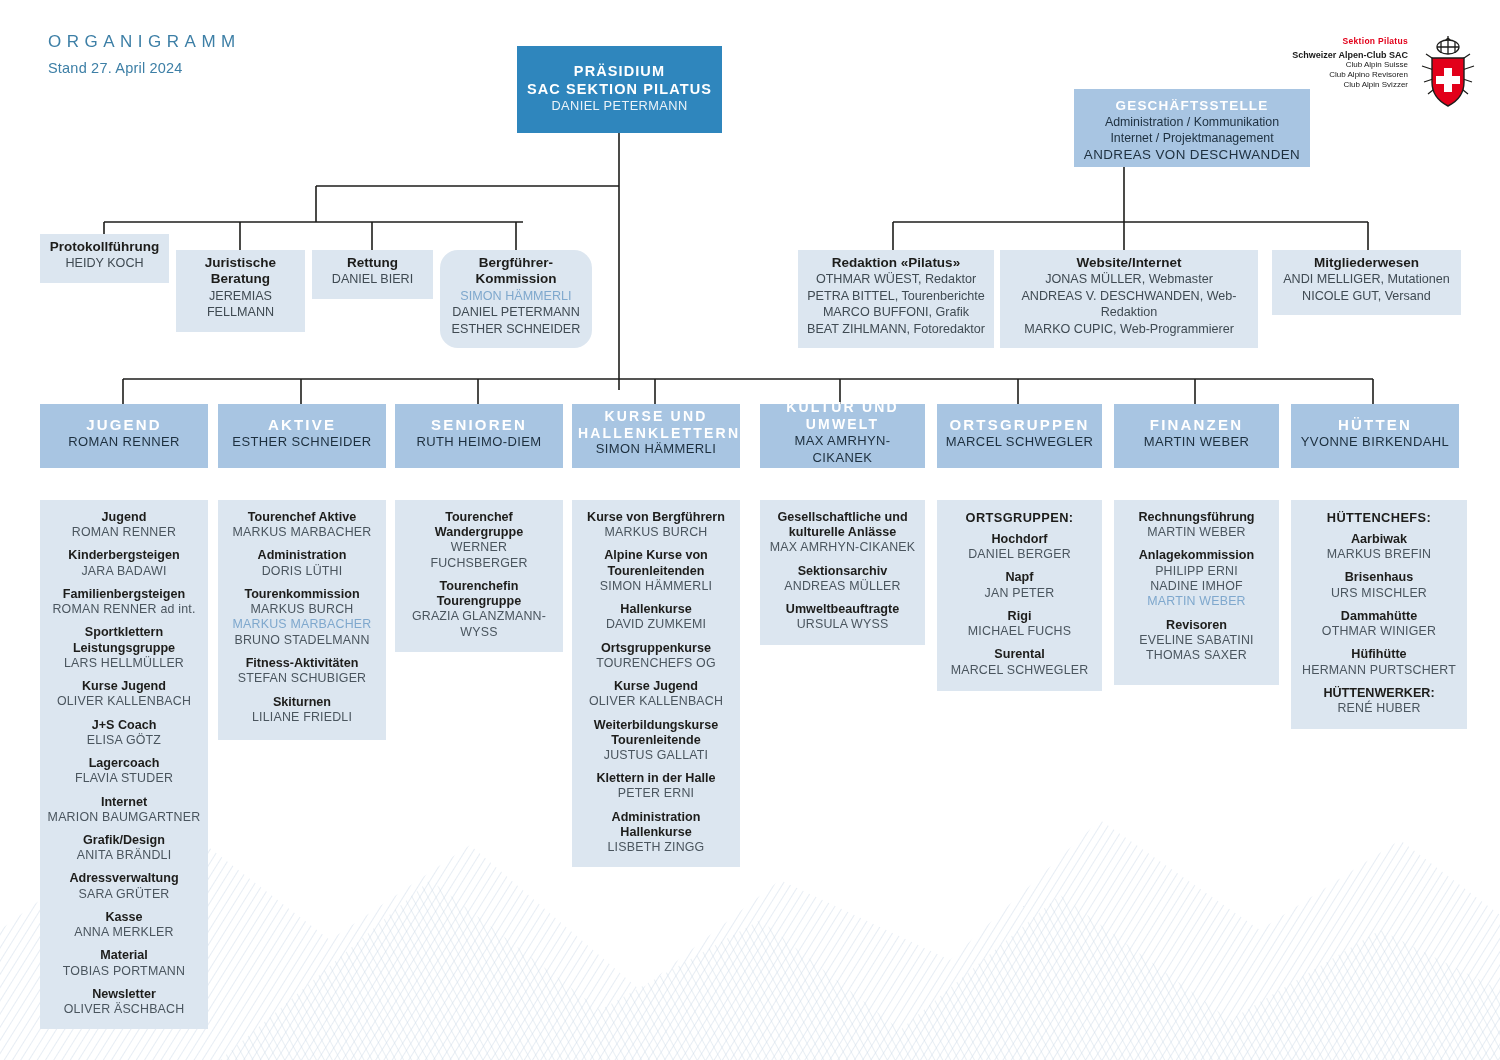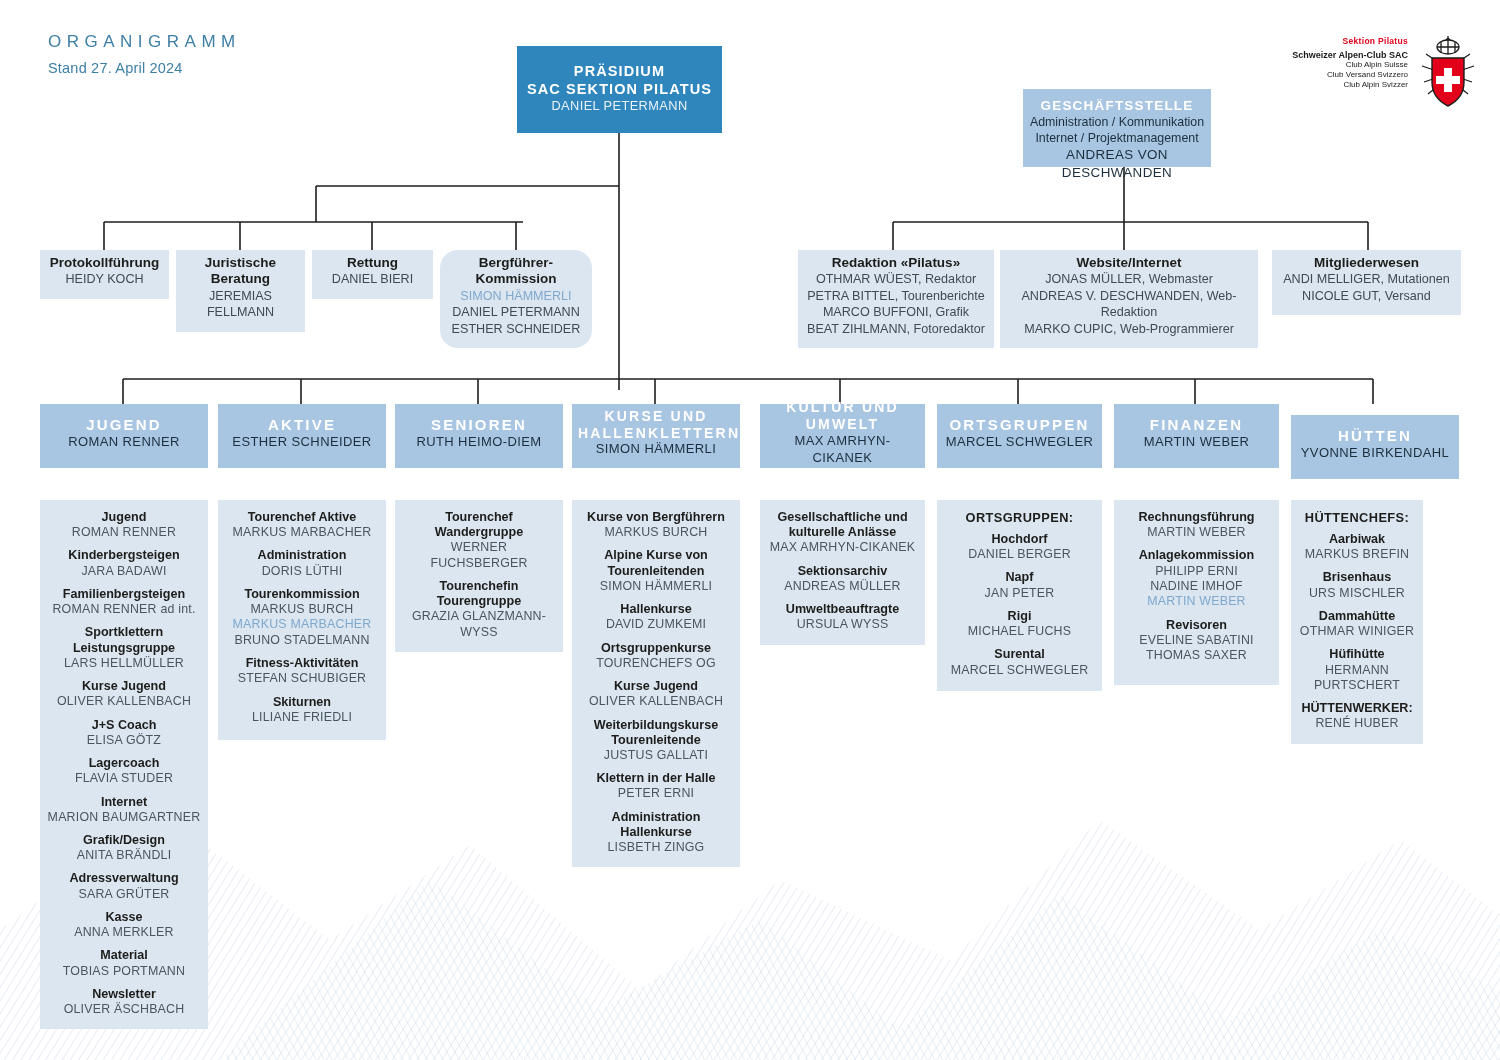--- a/index.html
+++ b/index.html
@@ -138,21 +138,21 @@
 <div id="title-block">
   <div id="org-title">ORGANIGRAMM</div>
   <div id="org-date">Stand 27. April 2024</div>
 </div>
 
 <div id="logo-block">
   <div id="logo-text">
     <div id="logo-sektion">Sektion Pilatus</div>
     <div id="logo-sac">Schweizer Alpen-Club SAC</div>
     <div class="logo-lang">Club Alpin Suisse</div>
-    <div class="logo-lang">Club Versand Svizzero</div>
+    <div class="logo-lang">Club Alpino Revisoren</div>
     <div class="logo-lang">Club Alpin Svizzer</div>
   </div>
   <svg id="logo-emblem" viewBox="0 0 68 80">
     <g stroke="#1d1d1b" stroke-width="1.3" fill="none">
       <path d="M34,6 L26,14 M34,6 L42,14 M34,4 L34,14"></path>
       <path d="M12,22 L24,30 M56,22 L44,30 M8,34 L20,38 M60,34 L48,38"></path>
       <path d="M10,50 L22,46 M58,50 L46,46 M14,62 L24,54 M54,62 L44,54"></path>
       <ellipse cx="34" cy="15" rx="11" ry="7" fill="#ffffff"></ellipse>
       <path d="M23,15 L45,15 M27,10 L27,21 M34,8 L34,22 M41,10 L41,21"></path>
     </g>
@@ -160,29 +160,29 @@
     <path d="M30,36 L38,36 L38,44 L46,44 L46,52 L38,52 L38,60 L30,60 L30,52 L22,52 L22,44 L30,44 Z" fill="#ffffff"></path>
   </svg>
 </div>
 
 <div class="box dark" id="presidium" style="left:517px; top:46px; width:205px; height:87px; padding-top:17px;">
   <div class="bx-title">PRÄSIDIUM</div>
   <div class="bx-title">SAC SEKTION PILATUS</div>
   <div class="bx-sub">DANIEL PETERMANN</div>
 </div>
 
-<div class="box mid" id="geschaeftsstelle" style="left:1023px; top:89px; width:188px; height:78px; padding-top:9px;">
+<div class="box mid" id="geschaeftsstelle" style="left:1074px; top:89px; width:236px; height:78px; padding-top:9px;">
   <div class="bx-title" style="letter-spacing:1.2px;font-size:13.5px;">GESCHÄFTSSTELLE</div>
   <div class="bx-sub" style="font-weight:400;font-size:12.4px;letter-spacing:0;">Administration / Kommunikation</div>
   <div class="bx-sub" style="font-weight:400;font-size:12.4px;letter-spacing:0;">Internet / Projektmanagement</div>
   <div class="bx-sub" style="font-size:13.4px;">ANDREAS VON DESCHWANDEN</div>
 </div>
 
 <div id="generated">
-    <div class="box" style="left: 40px; top: 250px; width: 129px;">
+    <div class="box" style="left: 40px; top: 234px; width: 129px;">
       <div class="bx-title">Protokollführung</div>
       <div class="bx-sub">HEIDY KOCH</div>
     </div>
     <div class="box" style="left: 176px; top: 250px; width: 129px;">
       <div class="bx-title">Juristische Beratung</div>
       <div class="bx-sub">JEREMIAS FELLMANN</div>
     </div>
     <div class="box" style="left: 312px; top: 250px; width: 121px;">
       <div class="bx-title">Rettung</div>
       <div class="bx-sub">DANIEL BIERI</div>
@@ -410,25 +410,25 @@
         <div class="e-name">PHILIPP ERNI</div>
         <div class="e-name">NADINE IMHOF</div>
         <div class="e-name hl">MARTIN WEBER</div>
       </div>
       <div class="entry">
         <div class="e-role">Revisoren</div>
         <div class="e-name">EVELINE SABATINI</div>
         <div class="e-name">THOMAS SAXER</div>
       </div>
     </div>
-    <div class="box mid" style="left: 1291px; top: 404px; width: 168px; height: 64px; display: flex; flex-direction: column; justify-content: center; margin-top: 11px;">
+    <div class="box mid" style="left: 1291px; top: 404px; width: 168px; height: 64px; display: flex; flex-direction: column; justify-content: center;">
       <div class="bx-title">HÜTTEN</div>
       <div class="bx-sub">YVONNE BIRKENDAHL</div>
     </div>
-    <div class="panel" style="left: 1291px; top: 500px; width: 132px; min-height: 229px;">
+    <div class="panel" style="left: 1291px; top: 500px; width: 176px; min-height: 229px;">
       <div class="e-head">HÜTTENCHEFS:</div>
       <div class="entry">
         <div class="e-role">Aarbiwak</div>
         <div class="e-name">MARKUS BREFIN</div>
       </div>
       <div class="entry">
         <div class="e-role">Brisenhaus</div>
         <div class="e-name">URS MISCHLER</div>
       </div>
       <div class="entry">

